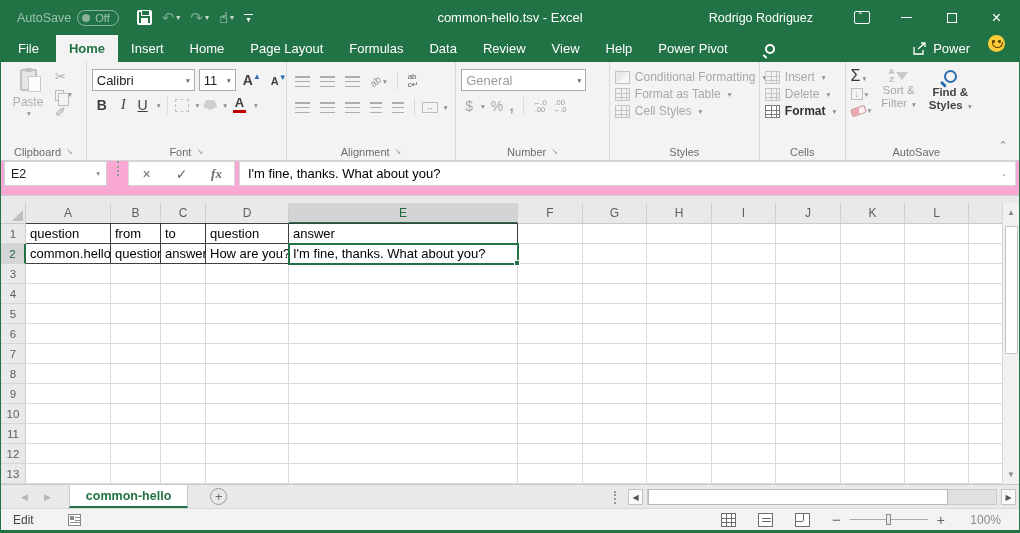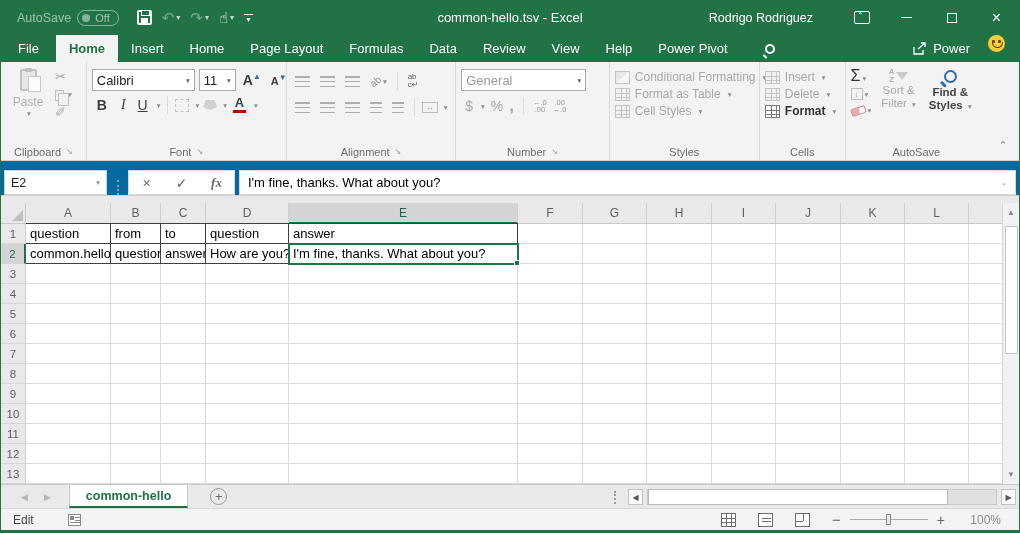--- a/index.html
+++ b/index.html
@@ -120,21 +120,21 @@
   .azico { display:flex; align-items:center; color:#b5b5b5; }
   .azico .az { font-size:8px; font-weight:bold; line-height:8px; }
   .funnel { width:0; height:0; border-left:6px solid transparent; border-right:6px solid transparent; border-top:8px solid #c9c9c9; margin-left:2px; }
   .mag { width:13px; height:13px; border:2.5px solid #2b6cb0; border-radius:50%; position:relative; margin:2px 0 3px 0; }
   .mag::after { content:""; position:absolute; width:2.5px; height:7px; background:#2b6cb0; transform:rotate(-45deg); left:-4px; top:9px; border-radius:2px; }
   .mag.white { border-color:#fff; width:10px; height:10px; border-width:2px; margin:0; }
   .mag.white::after { background:#fff; width:2px; height:5px; left:-3px; top:8px; }
   .collapse { width:32px; display:flex; align-items:flex-end; justify-content:center; padding-bottom:8px; color:#8a8a8a; font-size:11px; }
 
   
-  .fbar { height:35px; background:#0369a1; display:flex; align-items:flex-end; border-bottom:1px solid #d0d0d0; }
+  .fbar { height:35px; background:#f9a8d4; display:flex; align-items:flex-start; border-bottom:1px solid #d0d0d0; }
   .namebox { width:103px; height:25px; background:#fff; border:1px solid #d0d0d0; margin-left:3px; display:flex; align-items:center; padding:0 6px; font-size:12.5px; color:#222; justify-content:space-between; }
   .dots { border-left:2px dotted #9a9a9a; height:15px; margin:0 9px 0 10px; }
   .fxbtns { height:25px; background:#fff; border:1px solid #d9d9d9; display:flex; align-items:center; gap:0; }
   .fxb { width:35px; text-align:center; color:#6a6a6a; font-size:14px; }
   .fxit { font-style:italic; font-family:"Liberation Serif",serif; font-weight:bold; font-size:13px; }
   .finput { flex:1; height:25px; background:#fff; border:1px solid #d9d9d9; margin:0 3px 0 4px; display:flex; align-items:center; padding:0 8px; font-size:13px; color:#000; justify-content:space-between; }
   .finput .dd8 { color:#8f8f8f; }
 
   
   .gridzone { position:relative; height:288px; background:#fff; padding-top:7px; background:#e9e9e9; }

